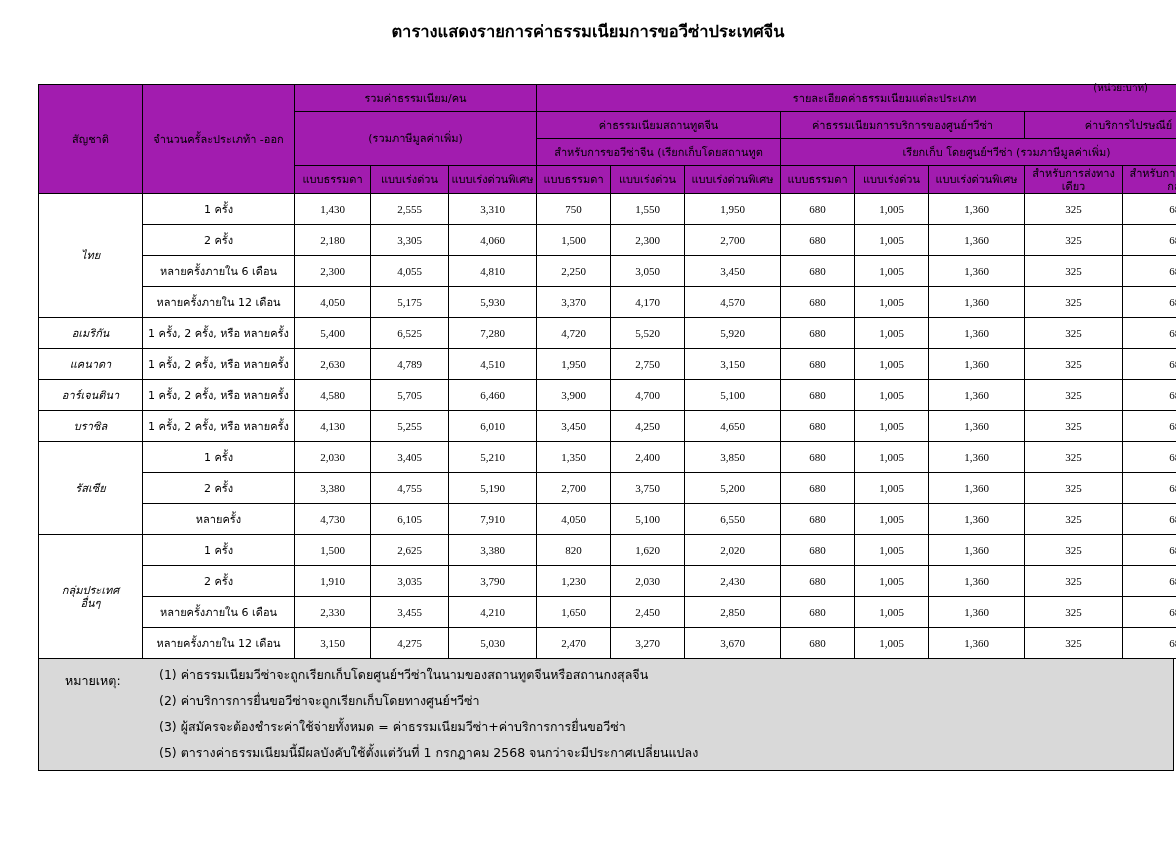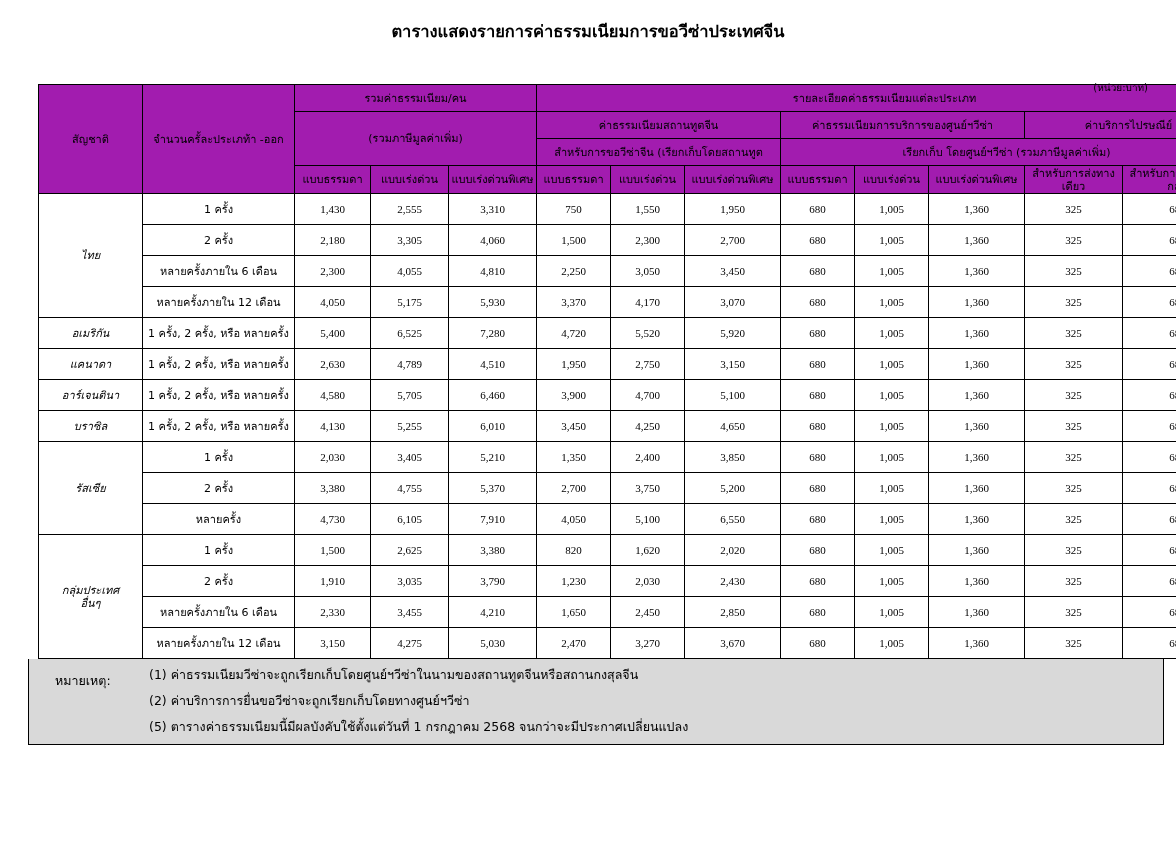--- a/index.html
+++ b/index.html
@@ -97,21 +97,21 @@
     font-family: "Liberation Serif", "DejaVu Serif", serif;
   }
   td.detail {
     font-size: 12.5px;
     font-family: "Liberation Serif", "DejaVu Serif", serif;
   }
   tbody tr {
     height: 31px;
   }
   .notes {
-    margin: 0 0 0 12px;
+    margin: 0 0 0 22px;
     width: 1136px;
     box-sizing: border-box;
     background: #d9d9d9;
     border: 1.6px solid #000;
     border-top: none;
     padding: 8px 0 10px 0;
     position: relative;
   }
   .notes-label {
     position: absolute;
@@ -234,21 +234,21 @@
           <td class="detail">325</td>
           <td class="detail">680</td>
         </tr>
         <tr>
           <td class="entries">หลายครั้งภายใน 12 เดือน</td>
           <td class="total">4,050</td>
           <td class="total">5,175</td>
           <td class="total">5,930</td>
           <td class="detail">3,370</td>
           <td class="detail">4,170</td>
-          <td class="detail">3,070</td>
+          <td class="detail">4,570</td>
           <td class="detail">680</td>
           <td class="detail">1,005</td>
           <td class="detail">1,360</td>
           <td class="detail">325</td>
           <td class="detail">680</td>
         </tr>
         <tr>
           <td class="nationality" rowspan="1">อเมริกัน</td>
           <td class="entries">1 ครั้ง, 2 ครั้ง, หรือ  หลายครั้ง</td>
           <td class="total">5,400</td>
@@ -320,21 +320,21 @@
           <td class="detail">680</td>
           <td class="detail">1,005</td>
           <td class="detail">1,360</td>
           <td class="detail">325</td>
           <td class="detail">680</td>
         </tr>
         <tr>
           <td class="entries">2 ครั้ง</td>
           <td class="total">3,380</td>
           <td class="total">4,755</td>
-          <td class="total">5,370</td>
+          <td class="total">5,190</td>
           <td class="detail">2,700</td>
           <td class="detail">3,750</td>
           <td class="detail">5,200</td>
           <td class="detail">680</td>
           <td class="detail">1,005</td>
           <td class="detail">1,360</td>
           <td class="detail">325</td>
           <td class="detail">680</td>
         </tr>
         <tr>
@@ -409,17 +409,18 @@
           <td class="detail">680</td>
         </tr>
       </tbody>
   </table>
 
   <div class="notes">
     <div class="notes-label">หมายเหตุ:</div>
     <div id="notes-list">
         <div class="note-line">(1)  ค่าธรรมเนียมวีซ่าจะถูกเรียกเก็บโดยศูนย์ฯวีซ่าในนามของสถานทูตจีนหรือสถานกงสุลจีน</div>
         <div class="note-line">(2)  ค่าบริการการยื่นขอวีซ่าจะถูกเรียกเก็บโดยทางศูนย์ฯวีซ่า</div>
+        <div class="note-line">(3)  ผู้สมัครจะต้องชำระค่าใช้จ่ายทั้งหมด  = ค่าธรรมเนียมวีซ่า+ค่าบริการการยื่นขอวีซ่า</div>
         <div class="note-line">(5)  ตารางค่าธรรมเนียมนี้มีผลบังคับใช้ตั้งแต่วันที่  1 กรกฎาคม 2568 จนกว่าจะมีประกาศเปลี่ยนแปลง</div>
       </div>
   </div>
 
 </div>
 
 </body></html>

